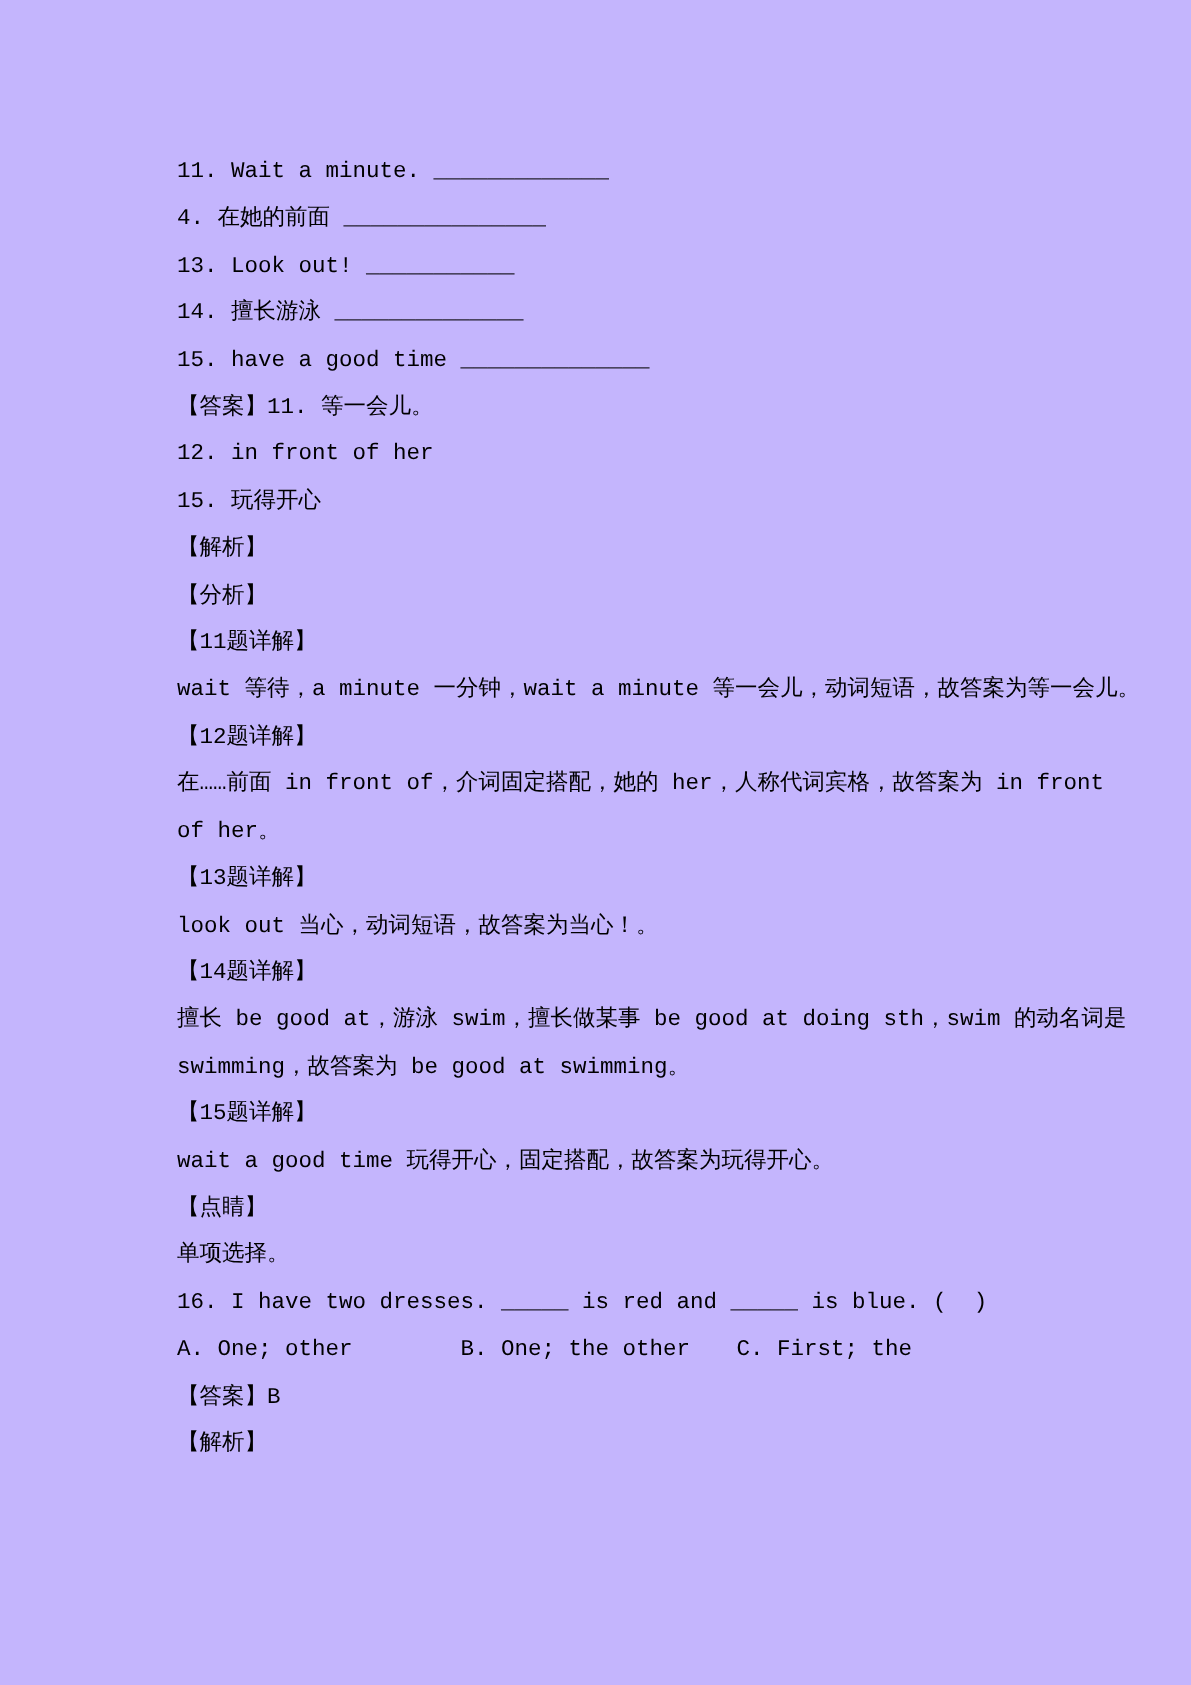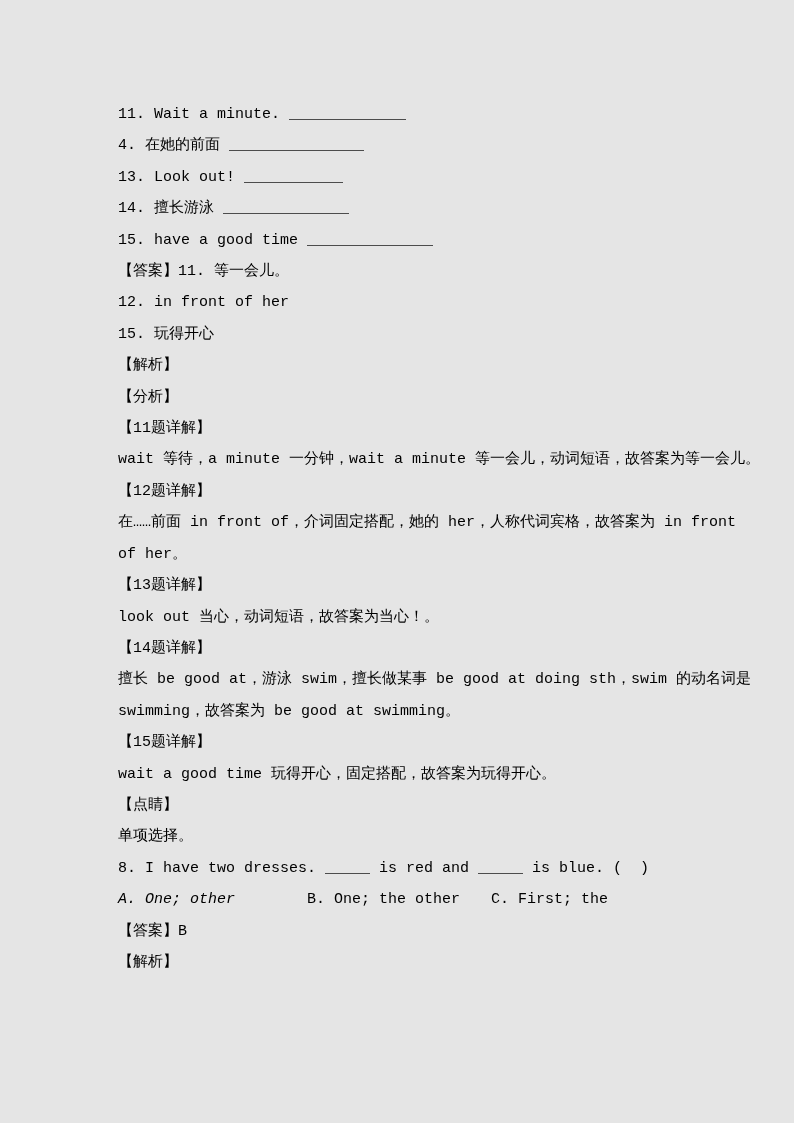--- a/index.html
+++ b/index.html
@@ -5,39 +5,39 @@
   html, body {
     margin: 0;
     padding: 0;
     background: #ffffff;
   }
   .page {
     position: relative;
     width: 794px;
     height: 1123px;
     box-sizing: border-box;
-    background: #e5e5e5;
+    background: #c4b5fd;
     padding: 99px 110px 0 118px;
     font-family: "Liberation Mono", "DejaVu Sans Mono", monospace;
     font-size: 15px;
     line-height: 31.4px;
     color: #000000;
     overflow: hidden;
   }
   .line {
     white-space: pre;
   }
   .options-row {
     display: flex;
   }
   .opt {
     white-space: pre;
     flex: 0 0 auto;
   }
-  .opt:nth-child(1) { width: 189px; font-style: italic; }
+  .opt:nth-child(1) { width: 189px; }
   .opt:nth-child(2) { width: 184px; }
 </style>
 </head>
 <body>
 
 <div class="page" id="page-root">
     <div class="line">11. Wait a minute. _____________</div>
     <div class="line">4. 在她的前面 _______________</div>
     <div class="line">13. Look out! ___________</div>
     <div class="line">14. 擅长游泳 ______________</div>
@@ -54,17 +54,17 @@
     <div class="line">of her。</div>
     <div class="line">【13题详解】</div>
     <div class="line">look out 当心，动词短语，故答案为当心！。</div>
     <div class="line">【14题详解】</div>
     <div class="line">擅长 be good at，游泳 swim，擅长做某事 be good at doing sth，swim 的动名词是</div>
     <div class="line">swimming，故答案为 be good at swimming。</div>
     <div class="line">【15题详解】</div>
     <div class="line">wait a good time 玩得开心，固定搭配，故答案为玩得开心。</div>
     <div class="line">【点睛】</div>
     <div class="line">单项选择。</div>
-    <div class="line">8. I have two dresses. _____ is red and _____ is blue. (  )</div>
+    <div class="line">16. I have two dresses. _____ is red and _____ is blue. (  )</div>
     <div class="line options-row"><span class="opt">A. One; other</span><span class="opt">B. One; the other</span><span class="opt">C. First; the</span></div>
     <div class="line">【答案】B</div>
     <div class="line">【解析】</div>
   </div>
 
 </body></html>

